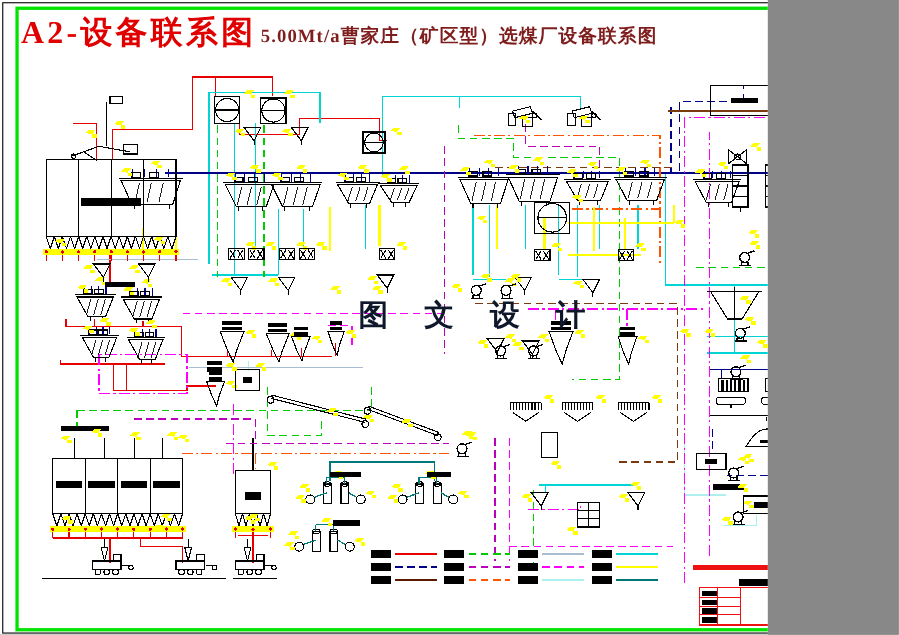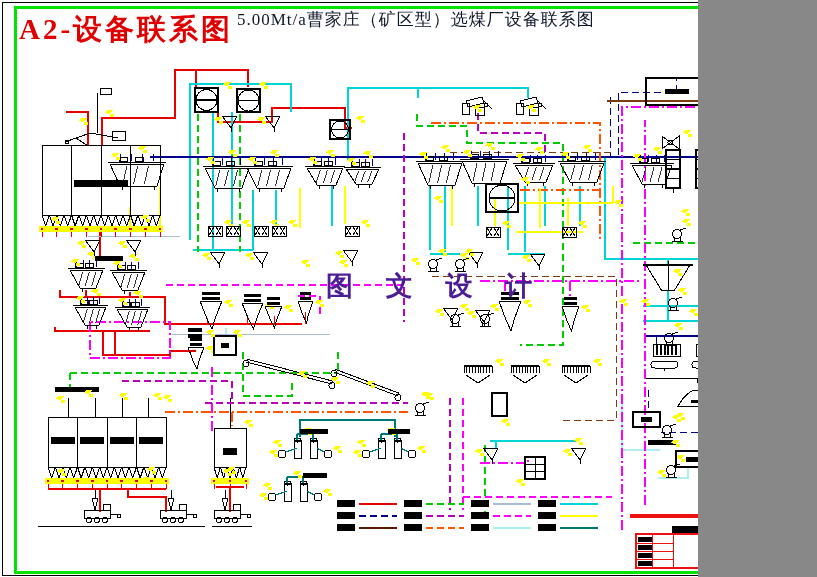--- a/index.html
+++ b/index.html
@@ -2,24 +2,24 @@
 <html><head>
 <meta charset="utf-8">
 <style>
   html,body{margin:0;padding:0;background:#888;}
   .page{position:relative;width:698px;height:577px;background:#ffffff;overflow:hidden;
         font-family:"Liberation Sans",sans-serif;}
   .outer-border{position:absolute;left:2px;top:2px;width:812px;height:572px;border:1px solid #000;}
   .inner-border{position:absolute;left:14px;top:6px;width:794px;height:562px;border:3px solid #00e400;}
   .title-red{position:absolute;left:19px;top:10px;font-family:"Liberation Serif",serif;
              font-weight:bold;font-size:29px;color:#e00000;letter-spacing:3px;white-space:nowrap;}
-  .title-main{position:absolute;left:237px;top:8px;font-family:"Liberation Serif",serif;
-              font-weight:normal;font-size:17px;color:#0f172a;letter-spacing:1px;white-space:nowrap;}
+  .title-main{position:absolute;left:237px;top:21px;font-family:"Liberation Serif",serif;
+              font-weight:bold;font-size:17px;color:#7f1d1d;letter-spacing:1px;white-space:nowrap;}
   .watermark{position:absolute;left:326px;top:268px;font-family:"Liberation Serif",serif;
-             font-weight:bold;font-size:27px;color:#4c1d95;letter-spacing:13px;white-space:nowrap;}
+             font-weight:bold;font-size:27px;color:#0f172a;letter-spacing:13px;white-space:nowrap;}
   svg.canvas{position:absolute;left:0;top:0;}
 </style>
 </head>
 <body>
 
 <div class="page">
   <svg class="canvas" id="diagram-svg" width="817" height="577" viewBox="0 0 817 577" shape-rendering="crispEdges">
       <polyline points="38,526 205,526" fill="none" stroke="#000000" stroke-width="1"></polyline>
       <polyline points="212,526 252,526" fill="none" stroke="#000000" stroke-width="1"></polyline>
       <polyline points="68,398 68,417" fill="none" stroke="#000000" stroke-width="1"></polyline>

